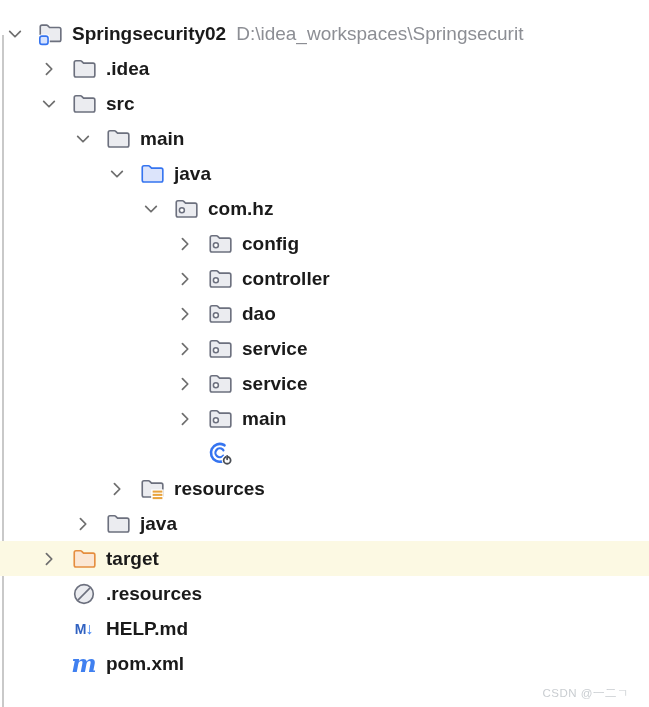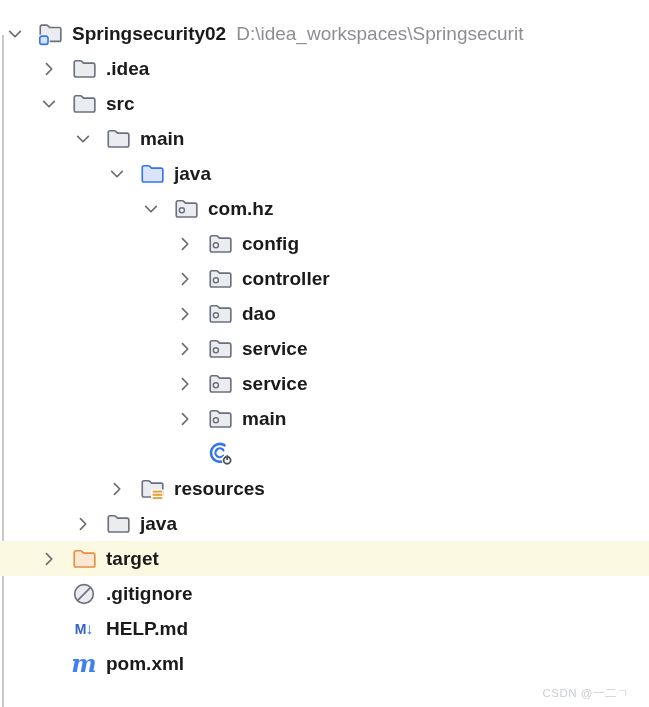--- a/index.html
+++ b/index.html
@@ -294,21 +294,21 @@
   </div>
     <div class="row">
     <span class="indent" style="width: 38px;"></span>
     <span class="chev"></span>
     <span class="icon">
         <svg width="26" height="26" viewBox="0 0 24 24">
           <circle cx="12" cy="12" r="8.6" fill="#ebecf0" stroke="#6c707e" stroke-width="1.5"></circle>
           <line x1="6.4" y1="17.6" x2="17.6" y2="6.4" stroke="#6c707e" stroke-width="1.5"></line>
         </svg>
       </span>
-    <span class="label">.gitignore</span>
+    <span class="label">.resources</span>
 
   </div>
     <div class="row">
     <span class="indent" style="width: 38px;"></span>
     <span class="chev"></span>
     <span class="icon">
         <span class="icon-md">M<span class="arrow">↓</span></span>
       </span>
     <span class="label">HELP.md</span>
 

